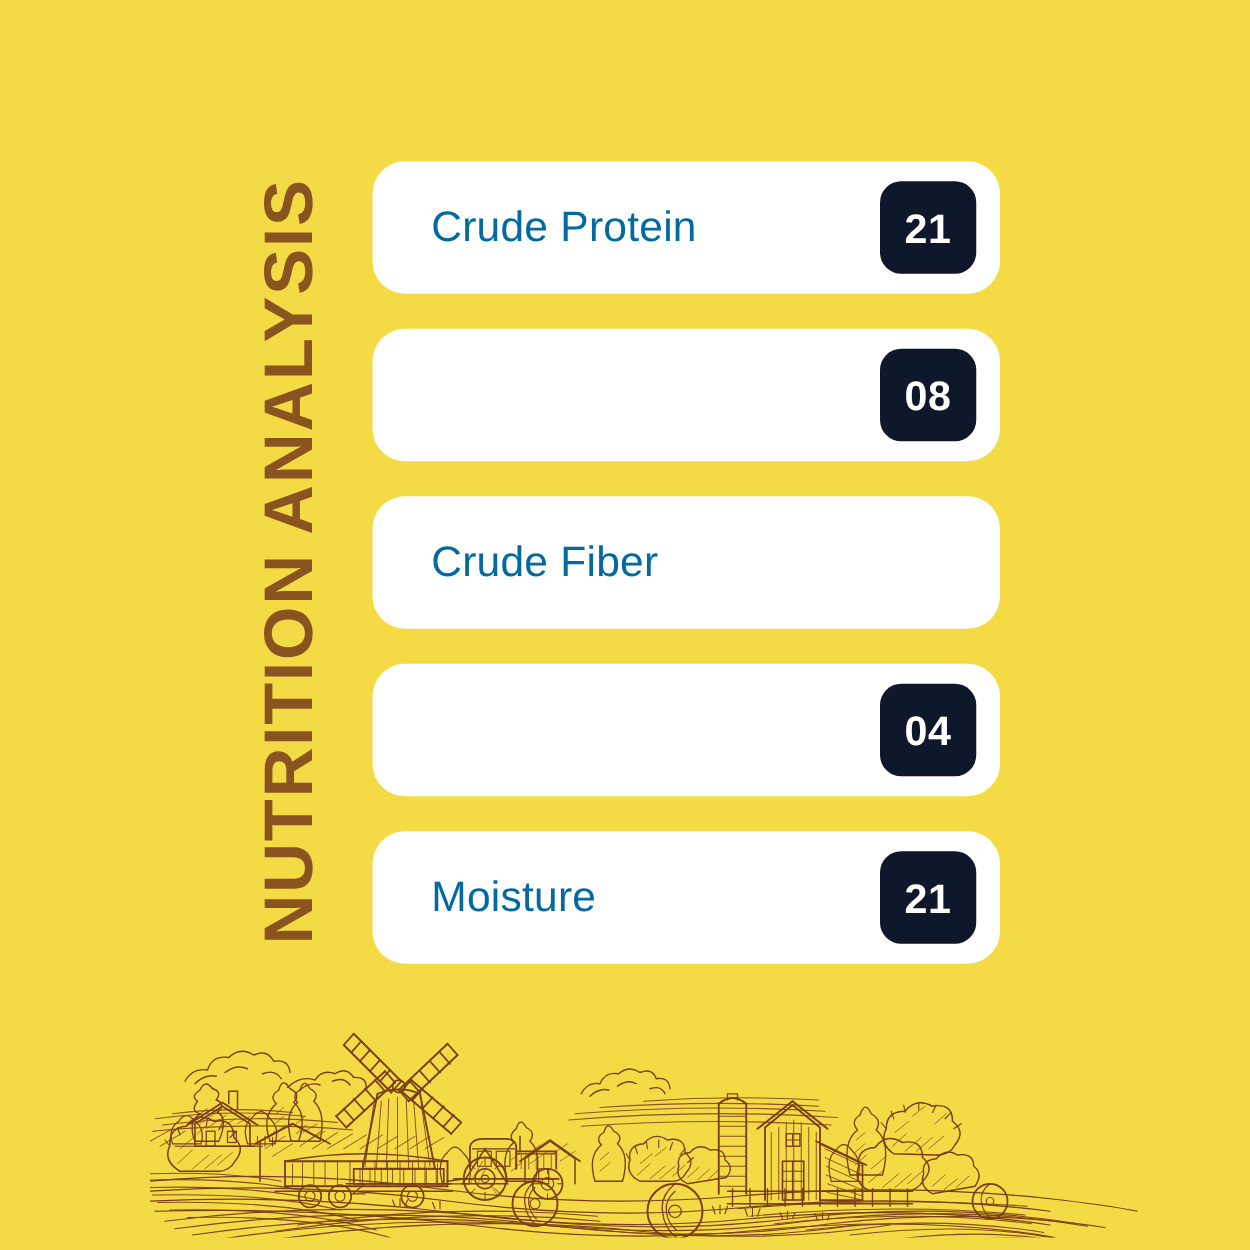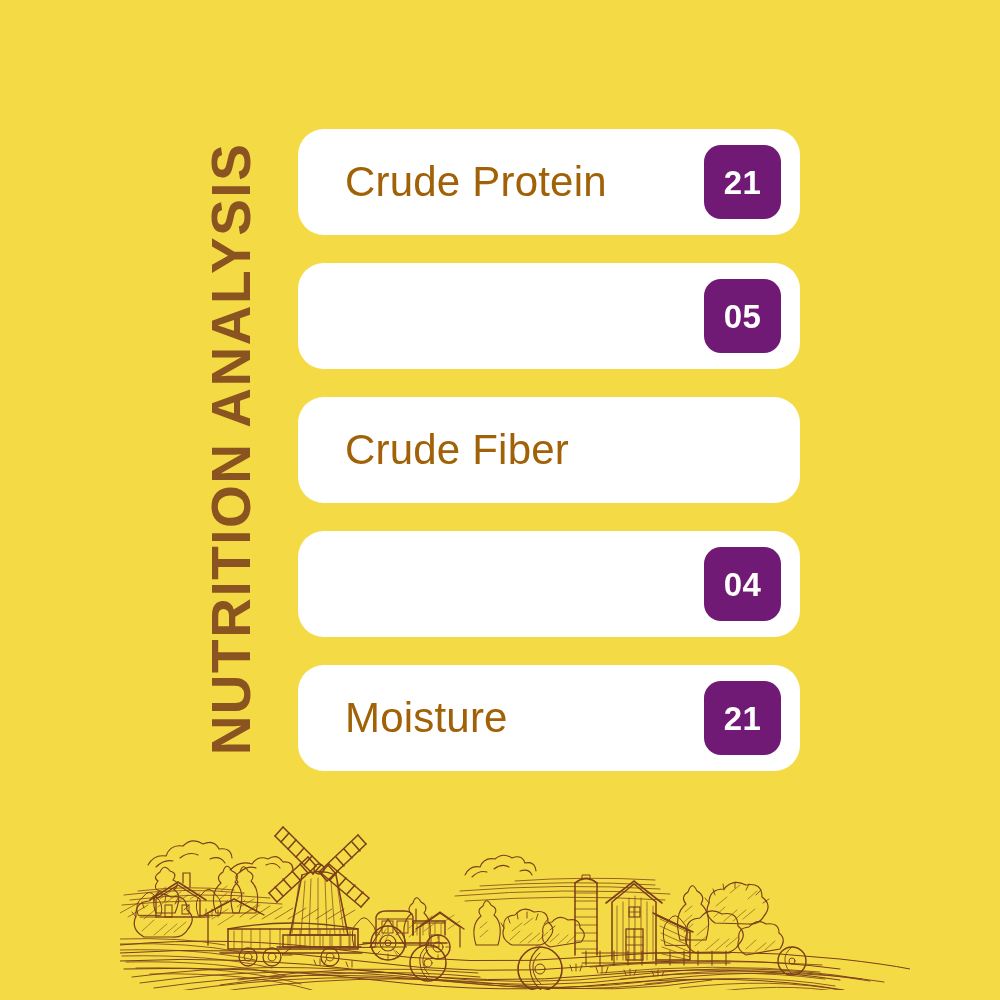--- a/index.html
+++ b/index.html
@@ -69,35 +69,35 @@
     display: flex;
     align-items: center;
   }
   .nutrient-card:last-child { margin-bottom: 0; text-align: center; }
 
   .nutrient-label {
     position: absolute;
     left: 47px;
     top: 50%;
     transform: translateY(-50%);
-    font-size: 42px;
+    font-size: 34px;
     font-weight: normal;
-    color: #a16207;
+    color: #0369a1;
     letter-spacing: 0.2px;
     white-space: nowrap;
   }
 
   .nutrient-badge {
     position: absolute;
     right: 19px;
     top: 50%;
     transform: translateY(-50%);
     width: 77px;
     height: 74px;
-    background: #701a75;
+    background: #0f172a;
     border-radius: 17px;
     display: flex;
     align-items: center;
     justify-content: center;
   }
 
   .nutrient-value {
     color: #FFFFFF;
     font-size: 33px;
     font-weight: bold;
@@ -128,21 +128,21 @@
 
     <div class="nutrient-card">
       <span class="nutrient-label">Crude Protein</span>
       <span class="nutrient-badge">
         <span class="nutrient-value">21</span>
       </span>
     </div>
 
     <div class="nutrient-card">
       <span class="nutrient-badge">
-        <span class="nutrient-value">05</span>
+        <span class="nutrient-value">08</span>
       </span>
     </div>
 
     <div class="nutrient-card">
       <span class="nutrient-label">Crude Fiber</span>
     </div>
 
     <div class="nutrient-card">
       <span class="nutrient-badge">
         <span class="nutrient-value">04</span>

